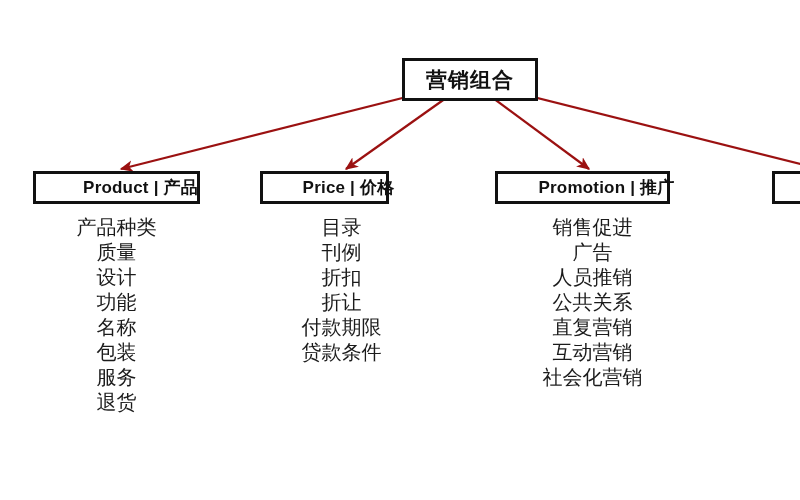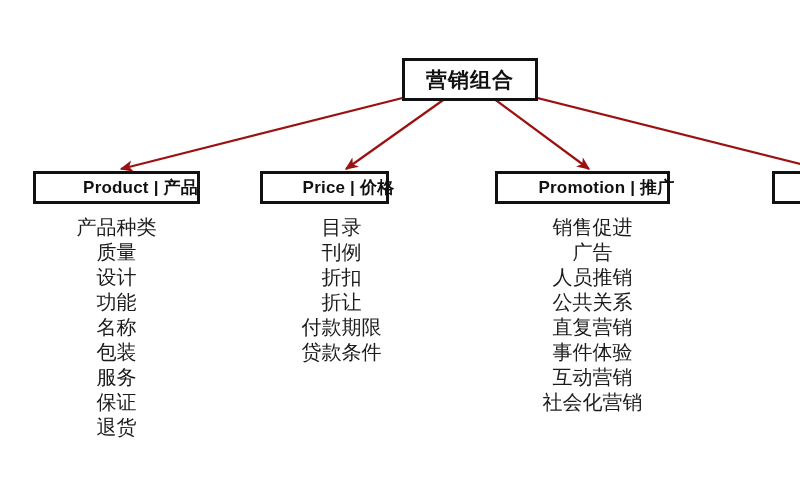--- a/index.html
+++ b/index.html
@@ -118,36 +118,34 @@
   </div>
 
   <div class="item-list" id="item-list-0">
       <div class="list-item">产品种类</div>
       <div class="list-item">质量</div>
       <div class="list-item">设计</div>
       <div class="list-item">功能</div>
       <div class="list-item">名称</div>
       <div class="list-item">包装</div>
       <div class="list-item">服务</div>
-      <div class="list-item">保证</div>
       <div class="list-item">退货</div>
     </div>
   <div class="item-list" id="item-list-1">
       <div class="list-item">目录</div>
       <div class="list-item">刊例</div>
       <div class="list-item">折扣</div>
       <div class="list-item">折让</div>
       <div class="list-item">付款期限</div>
       <div class="list-item">贷款条件</div>
     </div>
   <div class="item-list" id="item-list-2">
       <div class="list-item">销售促进</div>
       <div class="list-item">广告</div>
       <div class="list-item">人员推销</div>
       <div class="list-item">公共关系</div>
       <div class="list-item">直复营销</div>
-      <div class="list-item">事件体验</div>
       <div class="list-item">互动营销</div>
       <div class="list-item">社会化营销</div>
     </div>
   <div class="item-list" id="item-list-3"></div>
 
 </div>
 
 </body></html>

